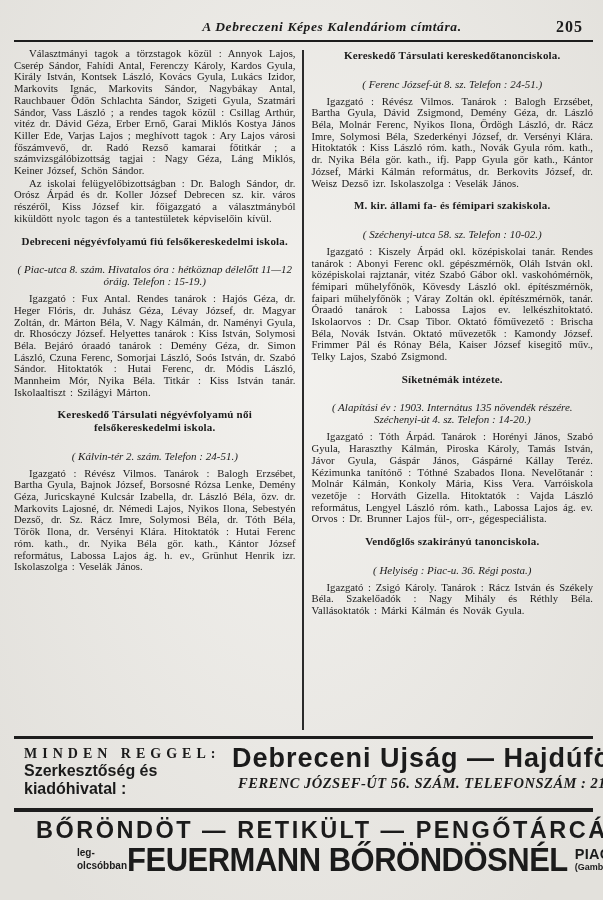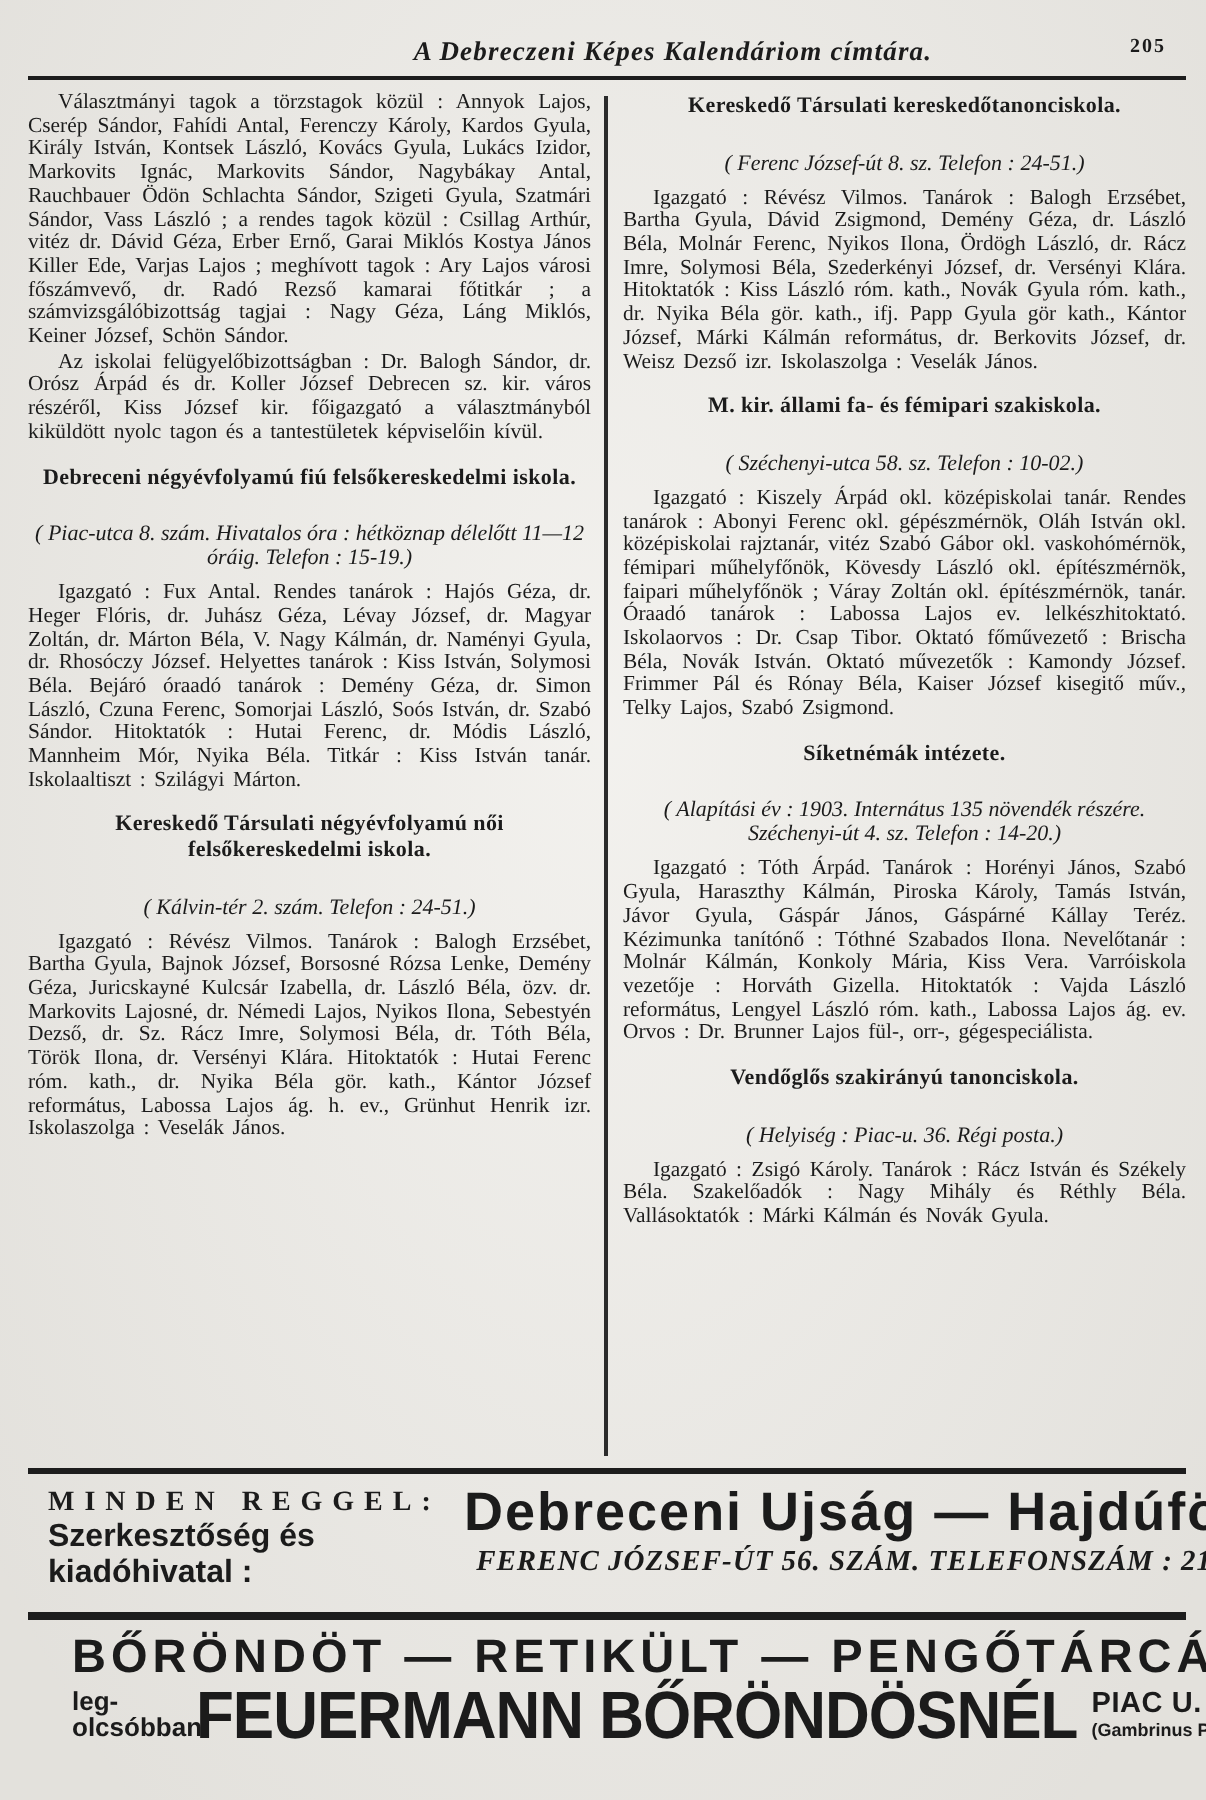--- a/index.html
+++ b/index.html
@@ -14,31 +14,31 @@
   .page{
     width:603px;height:900px;
     background:
       radial-gradient(ellipse at 50% 40%, rgba(255,255,255,.35), rgba(0,0,0,.04) 90%),
       #eceae5;
     box-sizing:border-box;
     padding:18px 10px 0 14px;
   }
   
   .running-head{
-    display:flex;align-items:flex-start;
+    display:flex;align-items:center;
     padding:0 4px 2px 4px;
   }
   .head-title{
     flex:1;text-align:center;
     font-style:italic;font-weight:bold;
     font-size:13.5px;letter-spacing:.6px;
     padding-left:90px;
   }
   .head-page{
-    font-size:10px;font-weight:bold;letter-spacing:1px;
+    font-size:16px;font-weight:bold;letter-spacing:1px;
     padding-right:6px;
   }
   .rule{background:#1d1d1d;}
   .head-rule{height:2px;margin:2px 0 6px 0;}
   
   .columns{
     display:flex;
     height:682px;
     overflow:hidden;
   }
@@ -104,22 +104,23 @@
     font-family:"Liberation Sans", sans-serif;
     font-weight:bold;font-size:23.5px;line-height:25px;
     letter-spacing:2.5px;white-space:nowrap;
   }
   .ad2-row{
     display:flex;align-items:center;
     margin-top:1px;
   }
   .ad2-qualifier{
     font-family:"Liberation Sans", sans-serif;
-    font-weight:bold;font-size:13px;line-height:12.5px;
+    font-weight:bold;font-size:10px;line-height:12.5px;
     width:62px;
+    margin-left:41px;
   }
   .ad2-brand{
     font-family:"Liberation Sans", sans-serif;
     font-weight:bold;font-size:31px;line-height:32px;
     letter-spacing:-.5px;white-space:nowrap;
     transform:scaleY(1.08);
     margin-right:7px;
   }
   .ad2-addr{
     font-family:"Liberation Sans", sans-serif;

